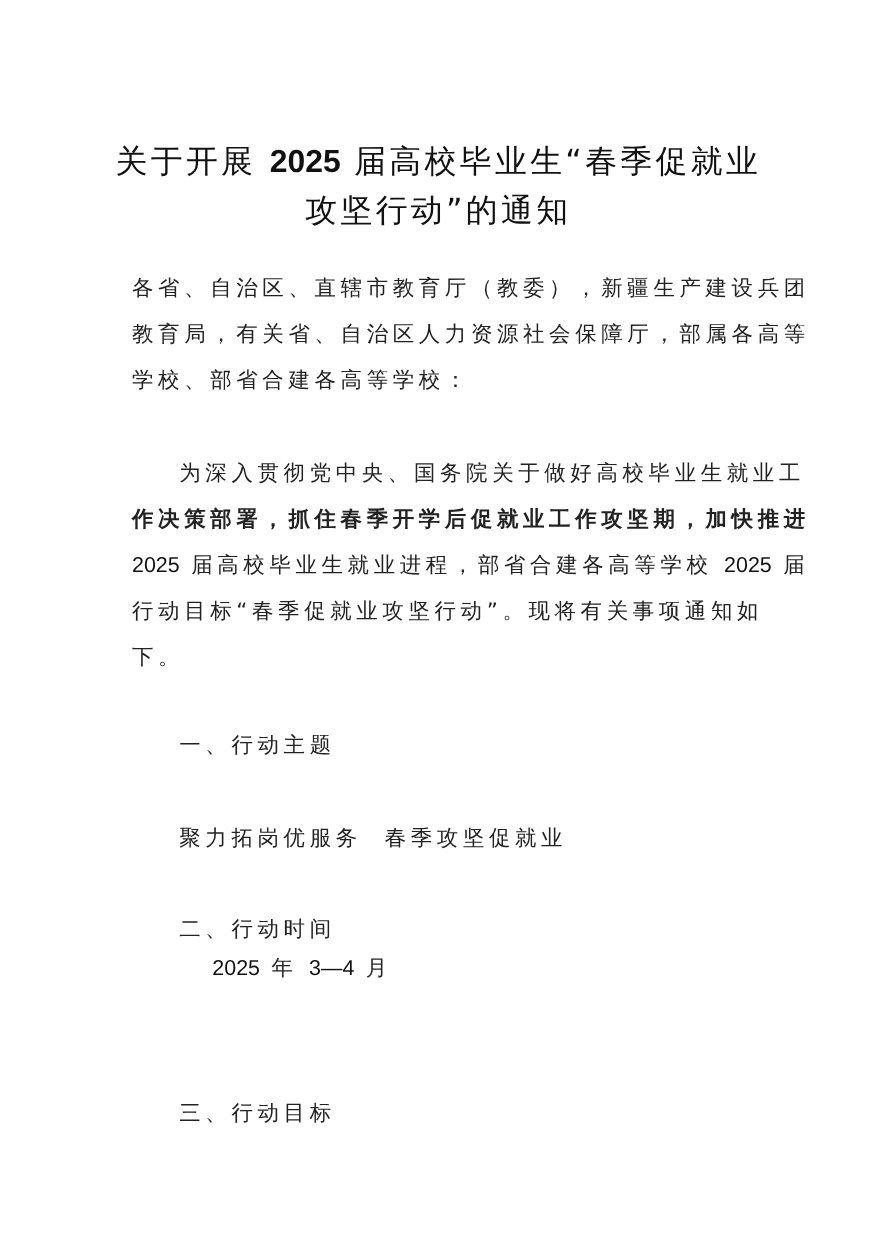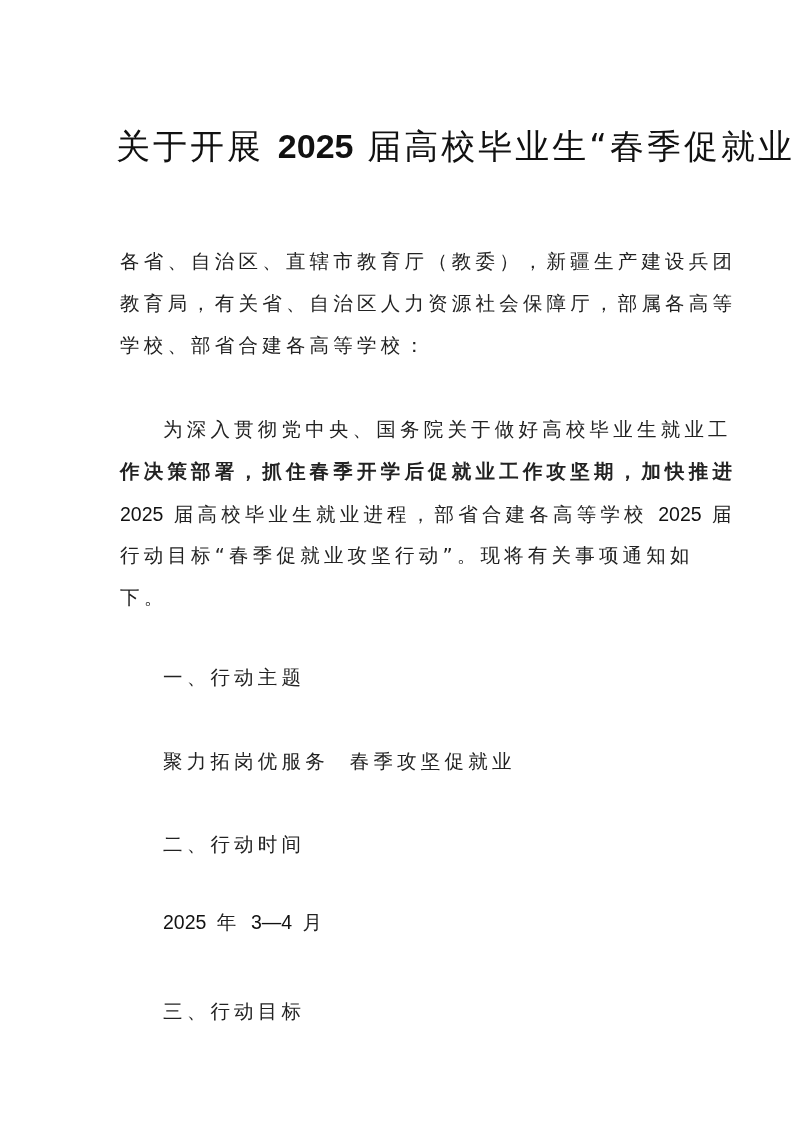--- a/index.html
+++ b/index.html
@@ -17,24 +17,24 @@
     }
     .page {
       position: absolute;
       left: 0; top: 0;
       width: 793px;
       height: 1122px;
       background: #ffffff;
     }
     .title {
       position: absolute;
-      left: 116px;
+      left: 102px;
       width: 593px;
       text-align: center;
-      font-size: 34px;
+      font-size: 29px;
       line-height: 34px;
       letter-spacing: 3px;
       color: #111;
       white-space: nowrap;
     }
     .title .num {
       font-family: "Liberation Sans", sans-serif;
       font-weight: bold;
       letter-spacing: 0;
     }
@@ -57,32 +57,33 @@
       color: #111;
     }
     .indent { left: 163px; }
   </style>
 </head>
 <body>
 
 <div class="page">
 
   <div class="title title-line1"><span>关于开展</span> <span class="num">2025</span> <span>届高校毕业生“春季促就业</span></div>
+  <div class="title title-line2">攻坚行动”的通知</div>
 
   <div class="line" style="top:250px;">各省、自治区、直辖市教育厅（教委），新疆生产建设兵团</div>
   <div class="line" style="top:334px;">学校、部省合建各高等学校：</div>
   <div class="line" style="top:292px;">教育局，有关省、自治区人力资源社会保障厅，部属各高等</div>
 
   <div class="line indent" style="top:418px;">为深入贯彻党中央、国务院关于做好高校毕业生就业工</div>
   <div class="line" style="top:460px;font-weight:bold;">作决策部署，抓住春季开学后促就业工作攻坚期，加快推进</div>
   <div class="line" style="top:502px;"><span class="num">2025</span> <span>届高校毕业生就业进程，部省合建各高等学校</span> <span class="num">2025</span> <span>届</span></div>
   <div class="line" style="top:544px;">行动目标“春季促就业攻坚行动”。现将有关事项通知如</div>
   <div class="line" style="top:586px;">下。</div>
 
   <div class="line indent" style="top:666px;">一、行动主题</div>
   <div class="line indent" style="top:750px; white-space:pre;">聚力拓岗优服务  春季攻坚促就业</div>
 
   <div class="line indent" style="top:833px;">二、行动时间</div>
-  <div class="line indent" style="top:910px;"><span class="num">2025</span> <span>年</span> <span class="num">3—4</span> <span>月</span></div>
+  <div class="line indent" style="top:868px;margin-left:30px;"><span class="num">2025</span> <span>年</span> <span class="num">3—4</span> <span>月</span></div>
 
   <div class="line indent" style="top:1000px;">三、行动目标</div>
 
 </div>
 
 </body></html>

